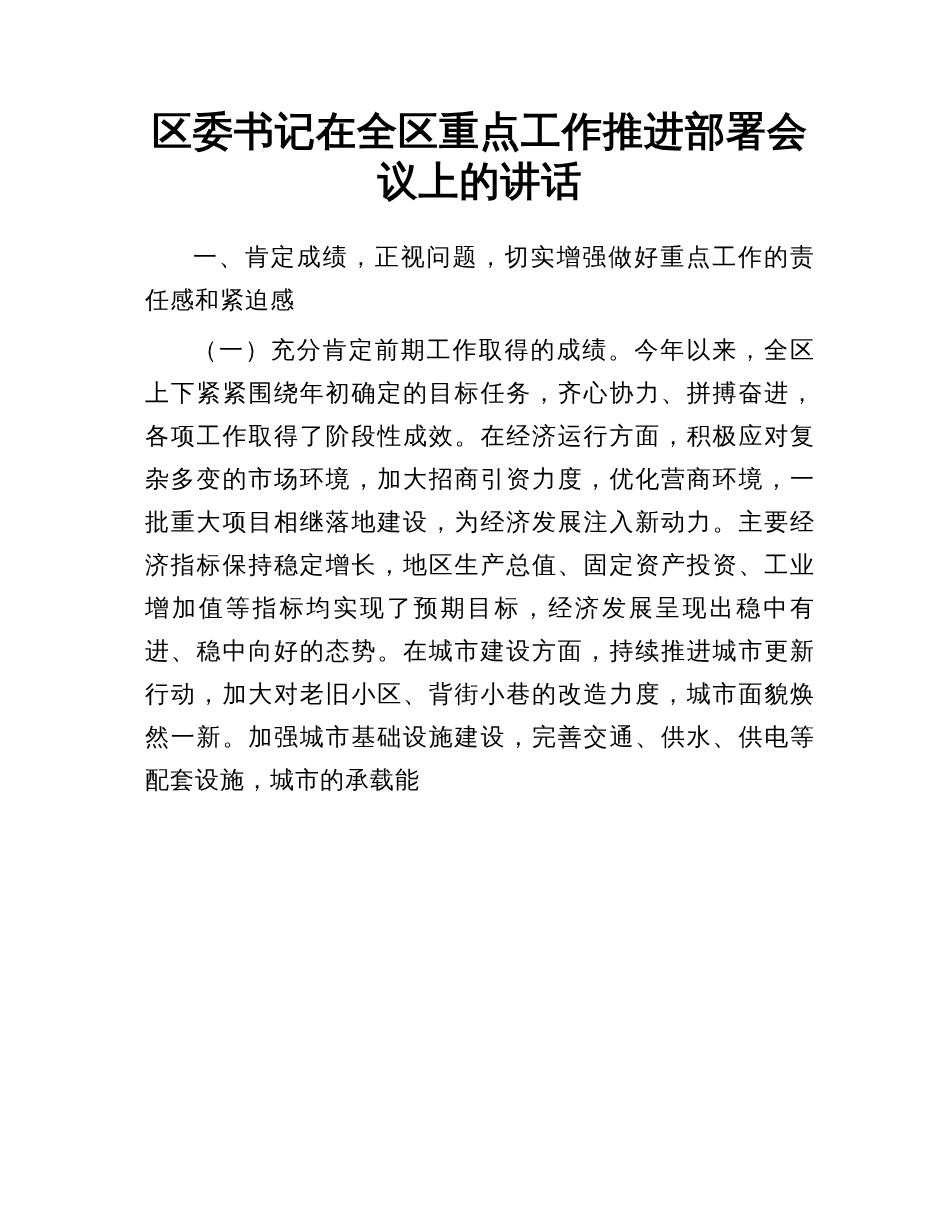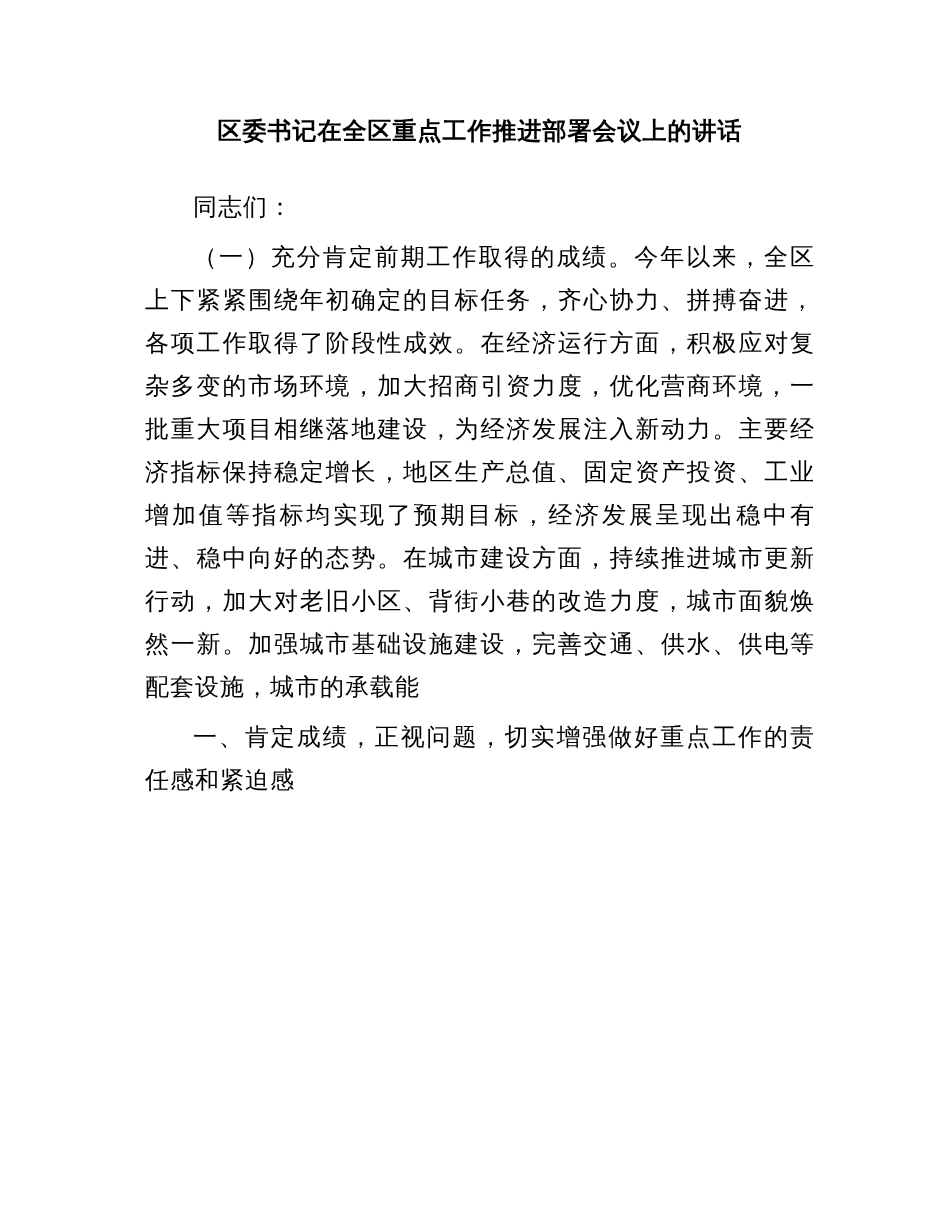--- a/index.html
+++ b/index.html
@@ -16,21 +16,21 @@
   }
   .page {
     box-sizing: border-box;
     width: 950px;
     height: 1230px;
     padding: 106px 135px 0 145px;
   }
   .doc-title {
     margin: 0 0 30px 0;
     font-family: "Liberation Sans", "DejaVu Sans", sans-serif;
-    font-size: 24px;
+    font-size: 40px;
     font-weight: bold;
     line-height: 50px;
     text-align: center;
     letter-spacing: 1px;
   }
   .doc-body {
     width: 670px;
   }
   .para {
     margin: 7px 0;
@@ -43,20 +43,19 @@
     word-break: break-all;
   }
 </style>
 </head>
 <body>
 
 <div class="page">
   <h1 class="doc-title">区委书记在全区重点工作推进部署会议上的讲话</h1>
 
   <div class="doc-body">
-    <p class="para">同志们：</p>
 
 
+    <p class="para">一、肯定成绩，正视问题，切实增强做好重点工作的责任感和紧迫感</p>
+
     <p class="para">（一）充分肯定前期工作取得的成绩。今年以来，全区上下紧紧围绕年初确定的目标任务，齐心协力、拼搏奋进，各项工作取得了阶段性成效。在经济运行方面，积极应对复杂多变的市场环境，加大招商引资力度，优化营商环境，一批重大项目相继落地建设，为经济发展注入新动力。主要经济指标保持稳定增长，地区生产总值、固定资产投资、工业增加值等指标均实现了预期目标，经济发展呈现出稳中有进、稳中向好的态势。在城市建设方面，持续推进城市更新行动，加大对老旧小区、背街小巷的改造力度，城市面貌焕然一新。加强城市基础设施建设，完善交通、供水、供电等配套设施，城市的承载能</p>
-
-    <p class="para">一、肯定成绩，正视问题，切实增强做好重点工作的责任感和紧迫感</p>
   </div>
 </div>
 
 </body></html>

